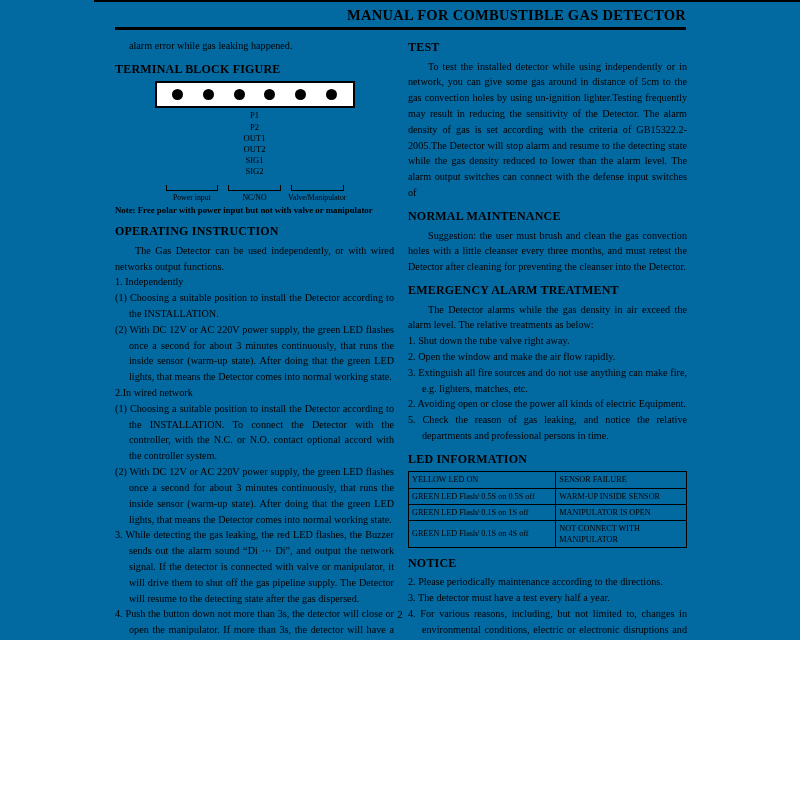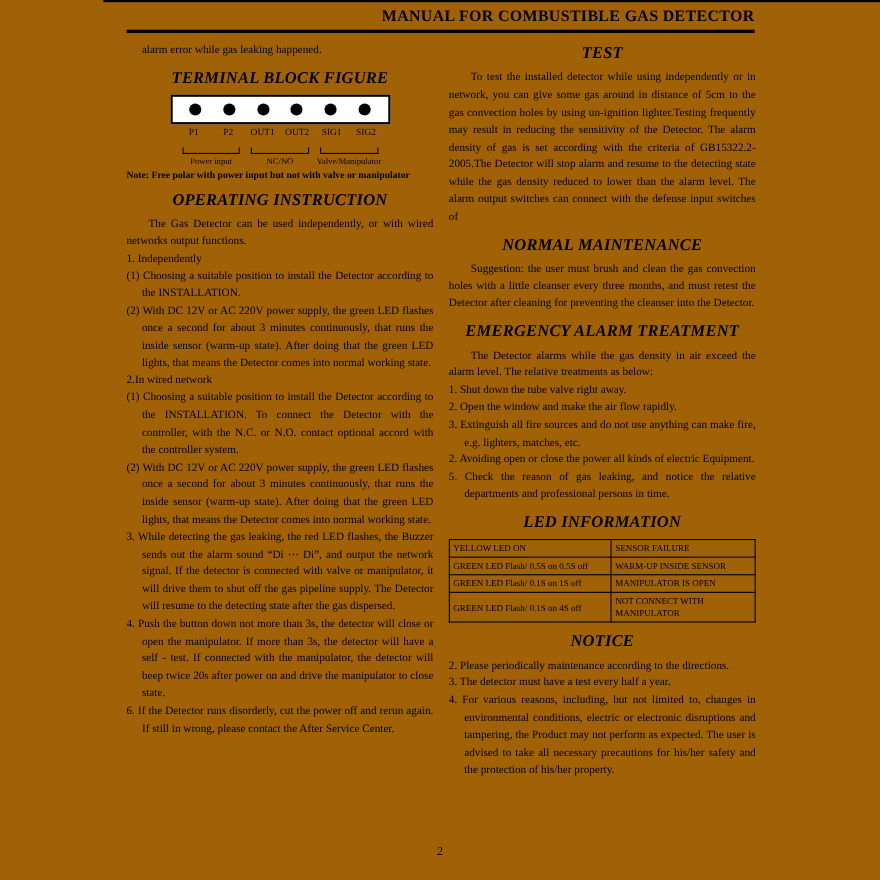--- a/index.html
+++ b/index.html
@@ -1,35 +1,35 @@
 <!DOCTYPE html>
 <html lang="en"><head>
 <meta charset="utf-8">
 <style>
   html,body{margin:0;padding:0;}
   body{width:800px;height:800px;background:#ffffff;font-family:"Liberation Serif",serif;color:#000;}
-  .page{position:relative;width:800px;height:800px;overflow:hidden;background:#a16207;}
+  .page{position:relative;width:800px;height:640px;overflow:hidden;background:#0369a1;}
   .top-rule{position:absolute;top:0;left:94px;width:706px;height:2px;background:#000;}
   .header{position:absolute;top:7px;left:115px;width:571px;text-align:right;}
   .header-title{font-weight:bold;font-size:14.5px;letter-spacing:0.3px;}
   .header-rule{margin-top:3px;height:2.5px;background:#000;}
   .columns{position:absolute;top:38px;left:115px;width:572px;display:flex;gap:14px;align-items:flex-start;}
   .col{flex:1;min-width:0;font-size:10.2px;line-height:1.55;text-align:justify;}
   .col p{margin:0;}
   .col > :first-child{margin-top:0;}
   .cont{padding-left:14px;}
-  h2.sec{font-size:15px;font-weight:bold;margin:6px 0 2px;text-align:center;letter-spacing:0.2px;font-style:italic;}
+  h2.sec{font-size:12px;font-weight:bold;margin:6px 0 2px;text-align:left;letter-spacing:0.2px;}
   p.ind{text-indent:20px;}
   p.hang{padding-left:14px;text-indent:-14px;}
   
   .tb-figure{width:200px;margin:3px auto 1px;}
   .tb-box{display:flex;border:2px solid #000;padding:6px 6px;background:#fff;}
   .tb-slot{flex:1;display:flex;justify-content:center;}
   .dot{width:11px;height:11px;border-radius:50%;background:#000;}
-  .tb-terms{display:flex;padding:0 6px;font-size:8.6px;line-height:1.3;margin-top:2px;}
+  .tb-terms{display:flex;padding:0 6px;font-size:8.6px;line-height:1.3;margin-top:2px;flex-direction:column;}
   .tb-term{flex:1;text-align:center;}
   .tb-groups{display:flex;padding:0 6px;margin-top:8px;}
   .tb-group{flex:1;min-width:0;}
   .tb-bracket{height:5px;margin:0 5px;border-left:1px solid #000;border-right:1px solid #000;border-bottom:1px solid #000;}
   .tb-glabel{text-align:center;font-size:7.8px;line-height:1.2;margin-top:2px;white-space:nowrap;}
   .note{font-weight:bold;font-size:8.8px;margin-top:3px;line-height:1.4;text-align:left;}
   
   table.led{width:100%;border-collapse:collapse;margin-top:3px;}
   table.led td{border:1px solid #000;font-size:8.2px;padding:2px 3px;line-height:1.35;text-align:left;}
   table.led td.c0{width:53%;}

